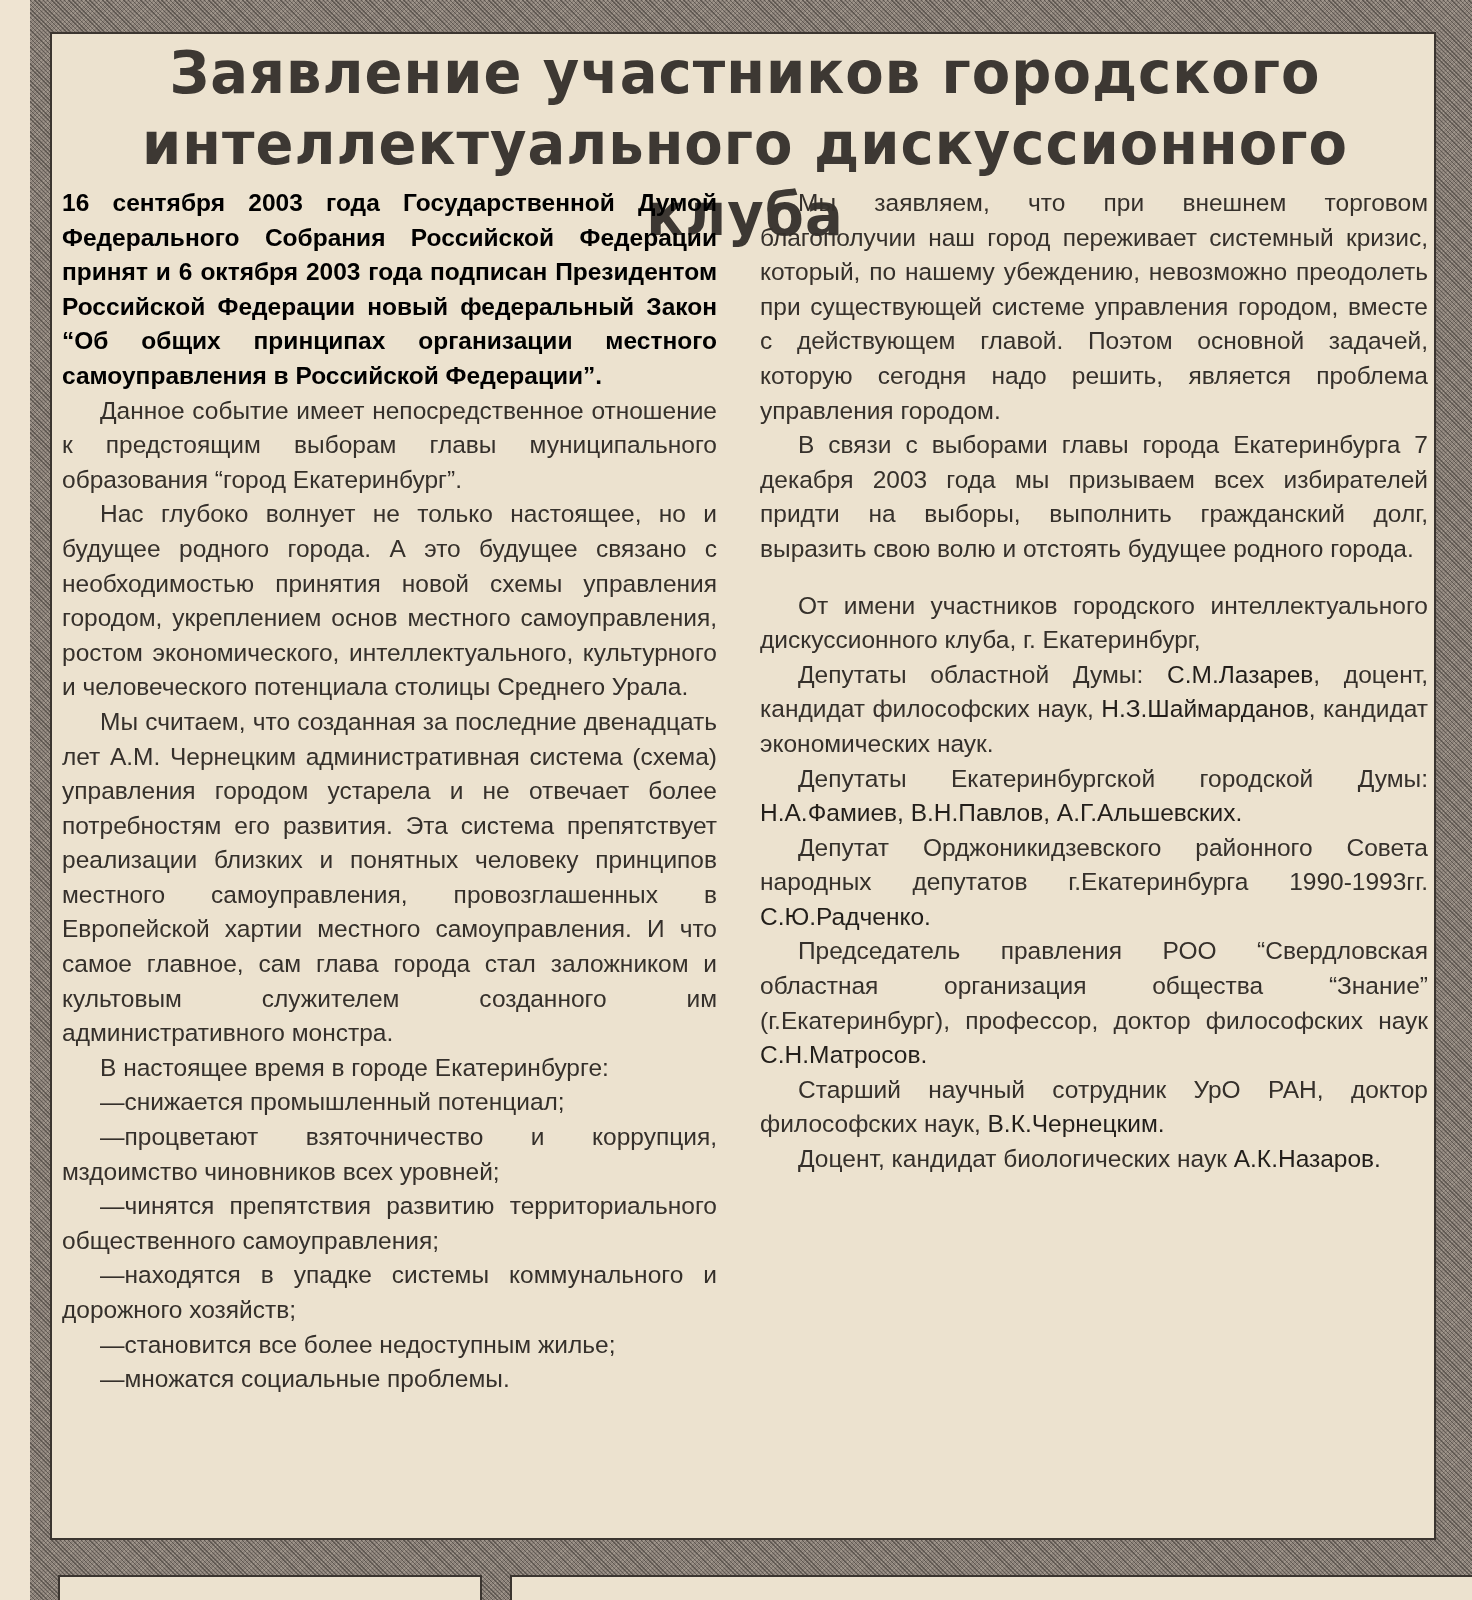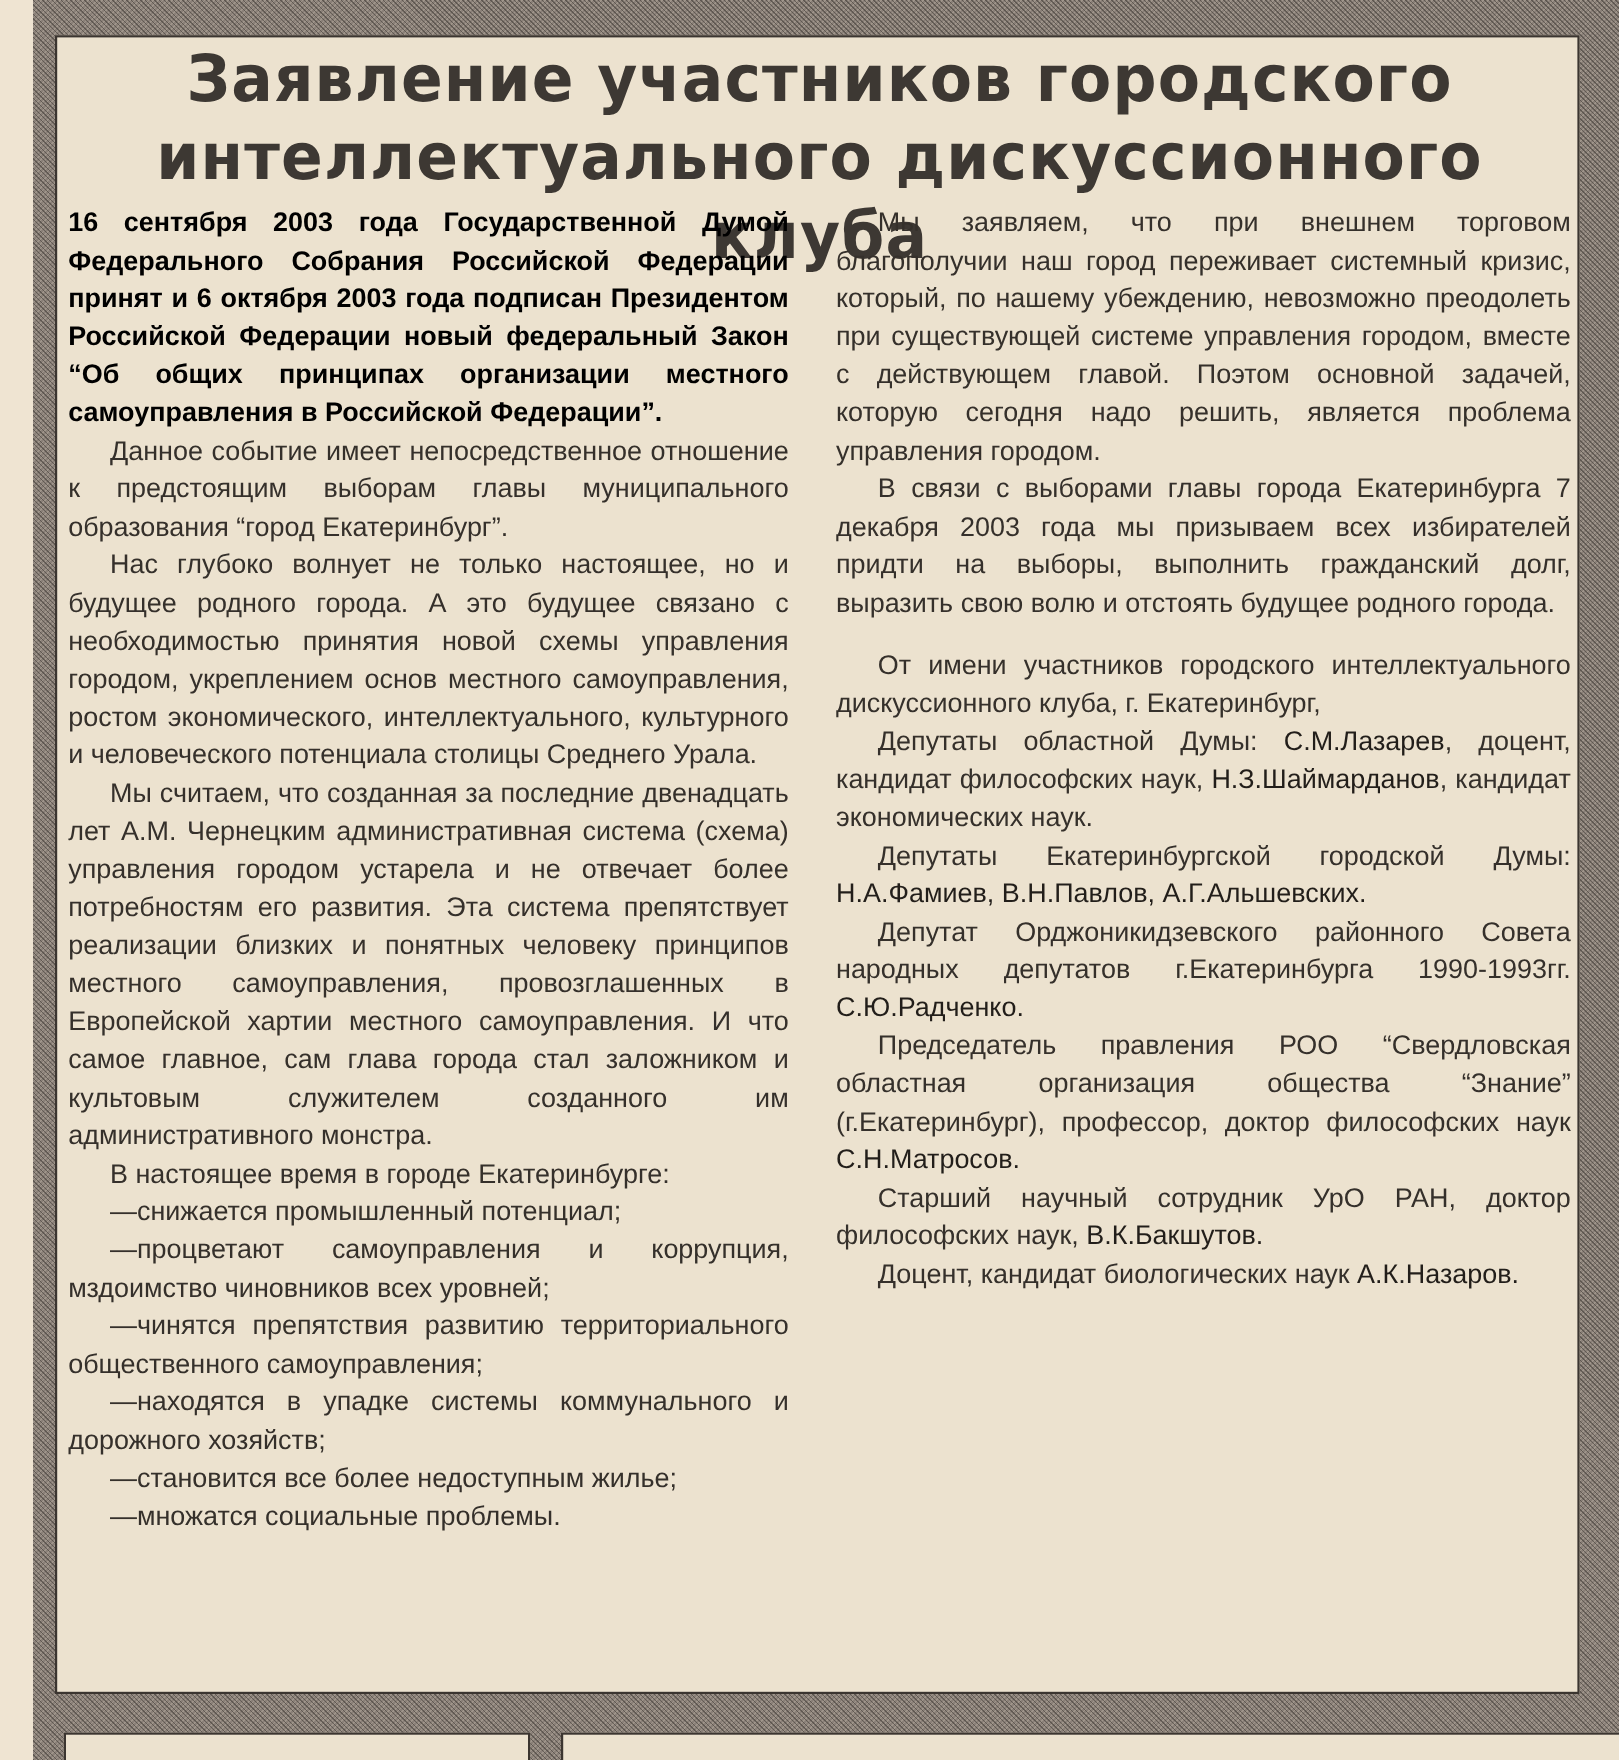--- a/index.html
+++ b/index.html
@@ -63,21 +63,21 @@
 </h1>
 
 <div class="col col-left">
   <p class="p lead">16 сентября 2003 года Государственной Думой Федерального Собрания Российской Федерации принят и 6 октября 2003 года подписан Президентом Российской Федерации новый федеральный Закон “Об общих принципах организации местного самоуправления в Российской Федерации”.</p>
   <p class="p">Данное событие имеет непосредственное отношение к предстоящим выборам главы муниципального образования “город Екатеринбург”.</p>
   <p class="p">Нас глубоко волнует не только настоящее, но и будущее родного города. А это будущее связано с необходимостью принятия новой схемы управления городом, укреплением основ местного самоуправления, ростом экономического, интеллектуального, культурного и человеческого потенциала столицы Среднего Урала.</p>
   <p class="p">Мы считаем, что созданная за последние двенадцать лет А.М. Чернецким административная система (схема) управления городом устарела и не отвечает более потребностям его развития. Эта система препятствует реализации близких и понятных человеку принципов местного самоуправления, провозглашенных в Европейской хартии местного самоуправления. И что самое главное, сам глава города стал заложником и культовым служителем созданного им административного монстра.</p>
   <p class="p">В настоящее время в городе Екатеринбурге:</p>
   <div>
     <p class="list-item">—снижается промышленный потенциал;</p>
-    <p class="list-item">—процветают самоуправления и коррупция, мздоимство чиновников всех уровней;</p>
+    <p class="list-item">—процветают взяточничество и коррупция, мздоимство чиновников всех уровней;</p>
     <p class="list-item">—чинятся препятствия развитию территориального общественного самоуправления;</p>
     <p class="list-item">—находятся в упадке системы коммунального и дорожного хозяйств;</p>
     <p class="list-item">—становится все более недоступным жилье;</p>
     <p class="list-item">—множатся социальные проблемы.</p>
   </div>
 </div>
 
 <div class="col col-right">
   <p class="p">Мы заявляем, что при внешнем торговом благополучии наш город переживает системный кризис, который, по нашему убеждению, невозможно преодолеть при существующей системе управления городом, вместе с действующем главой. Поэтом основной задачей, которую сегодня надо решить, является проблема управления городом.</p>
   <p class="p">В связи с выборами главы города Екатеринбурга 7 декабря 2003 года мы призываем всех избирателей придти на выборы, выполнить гражданский долг, выразить свою волю и отстоять будущее родного города.</p>
@@ -90,18 +90,18 @@
   <p class="p">
     <span>Депутаты Екатеринбургской городской Думы: </span><span class="b">Н.А.Фамиев, В.Н.Павлов, А.Г.Альшевских.</span>
   </p>
   <p class="p">
     <span>Депутат Орджоникидзевского районного Совета народных депутатов г.Екатеринбурга 1990-1993гг. </span><span class="b">С.Ю.Радченко.</span>
   </p>
   <p class="p">
     <span>Председатель правления РОО “Свердловская областная организация общества “Знание” (г.Екатеринбург), профессор, доктор философских наук </span><span class="b">С.Н.Матросов.</span>
   </p>
   <p class="p">
-    <span>Старший научный сотрудник УрО РАН, доктор философских наук, </span><span class="b">В.К.Бакшутов.</span>
+    <span>Старший научный сотрудник УрО РАН, доктор философских наук, </span><span class="b">В.К.Чернецким.</span>
   </p>
   <p class="p">
     <span>Доцент, кандидат биологических наук </span><span class="b">А.К.Назаров.</span>
   </p>
 </div>
 
 </body></html>

